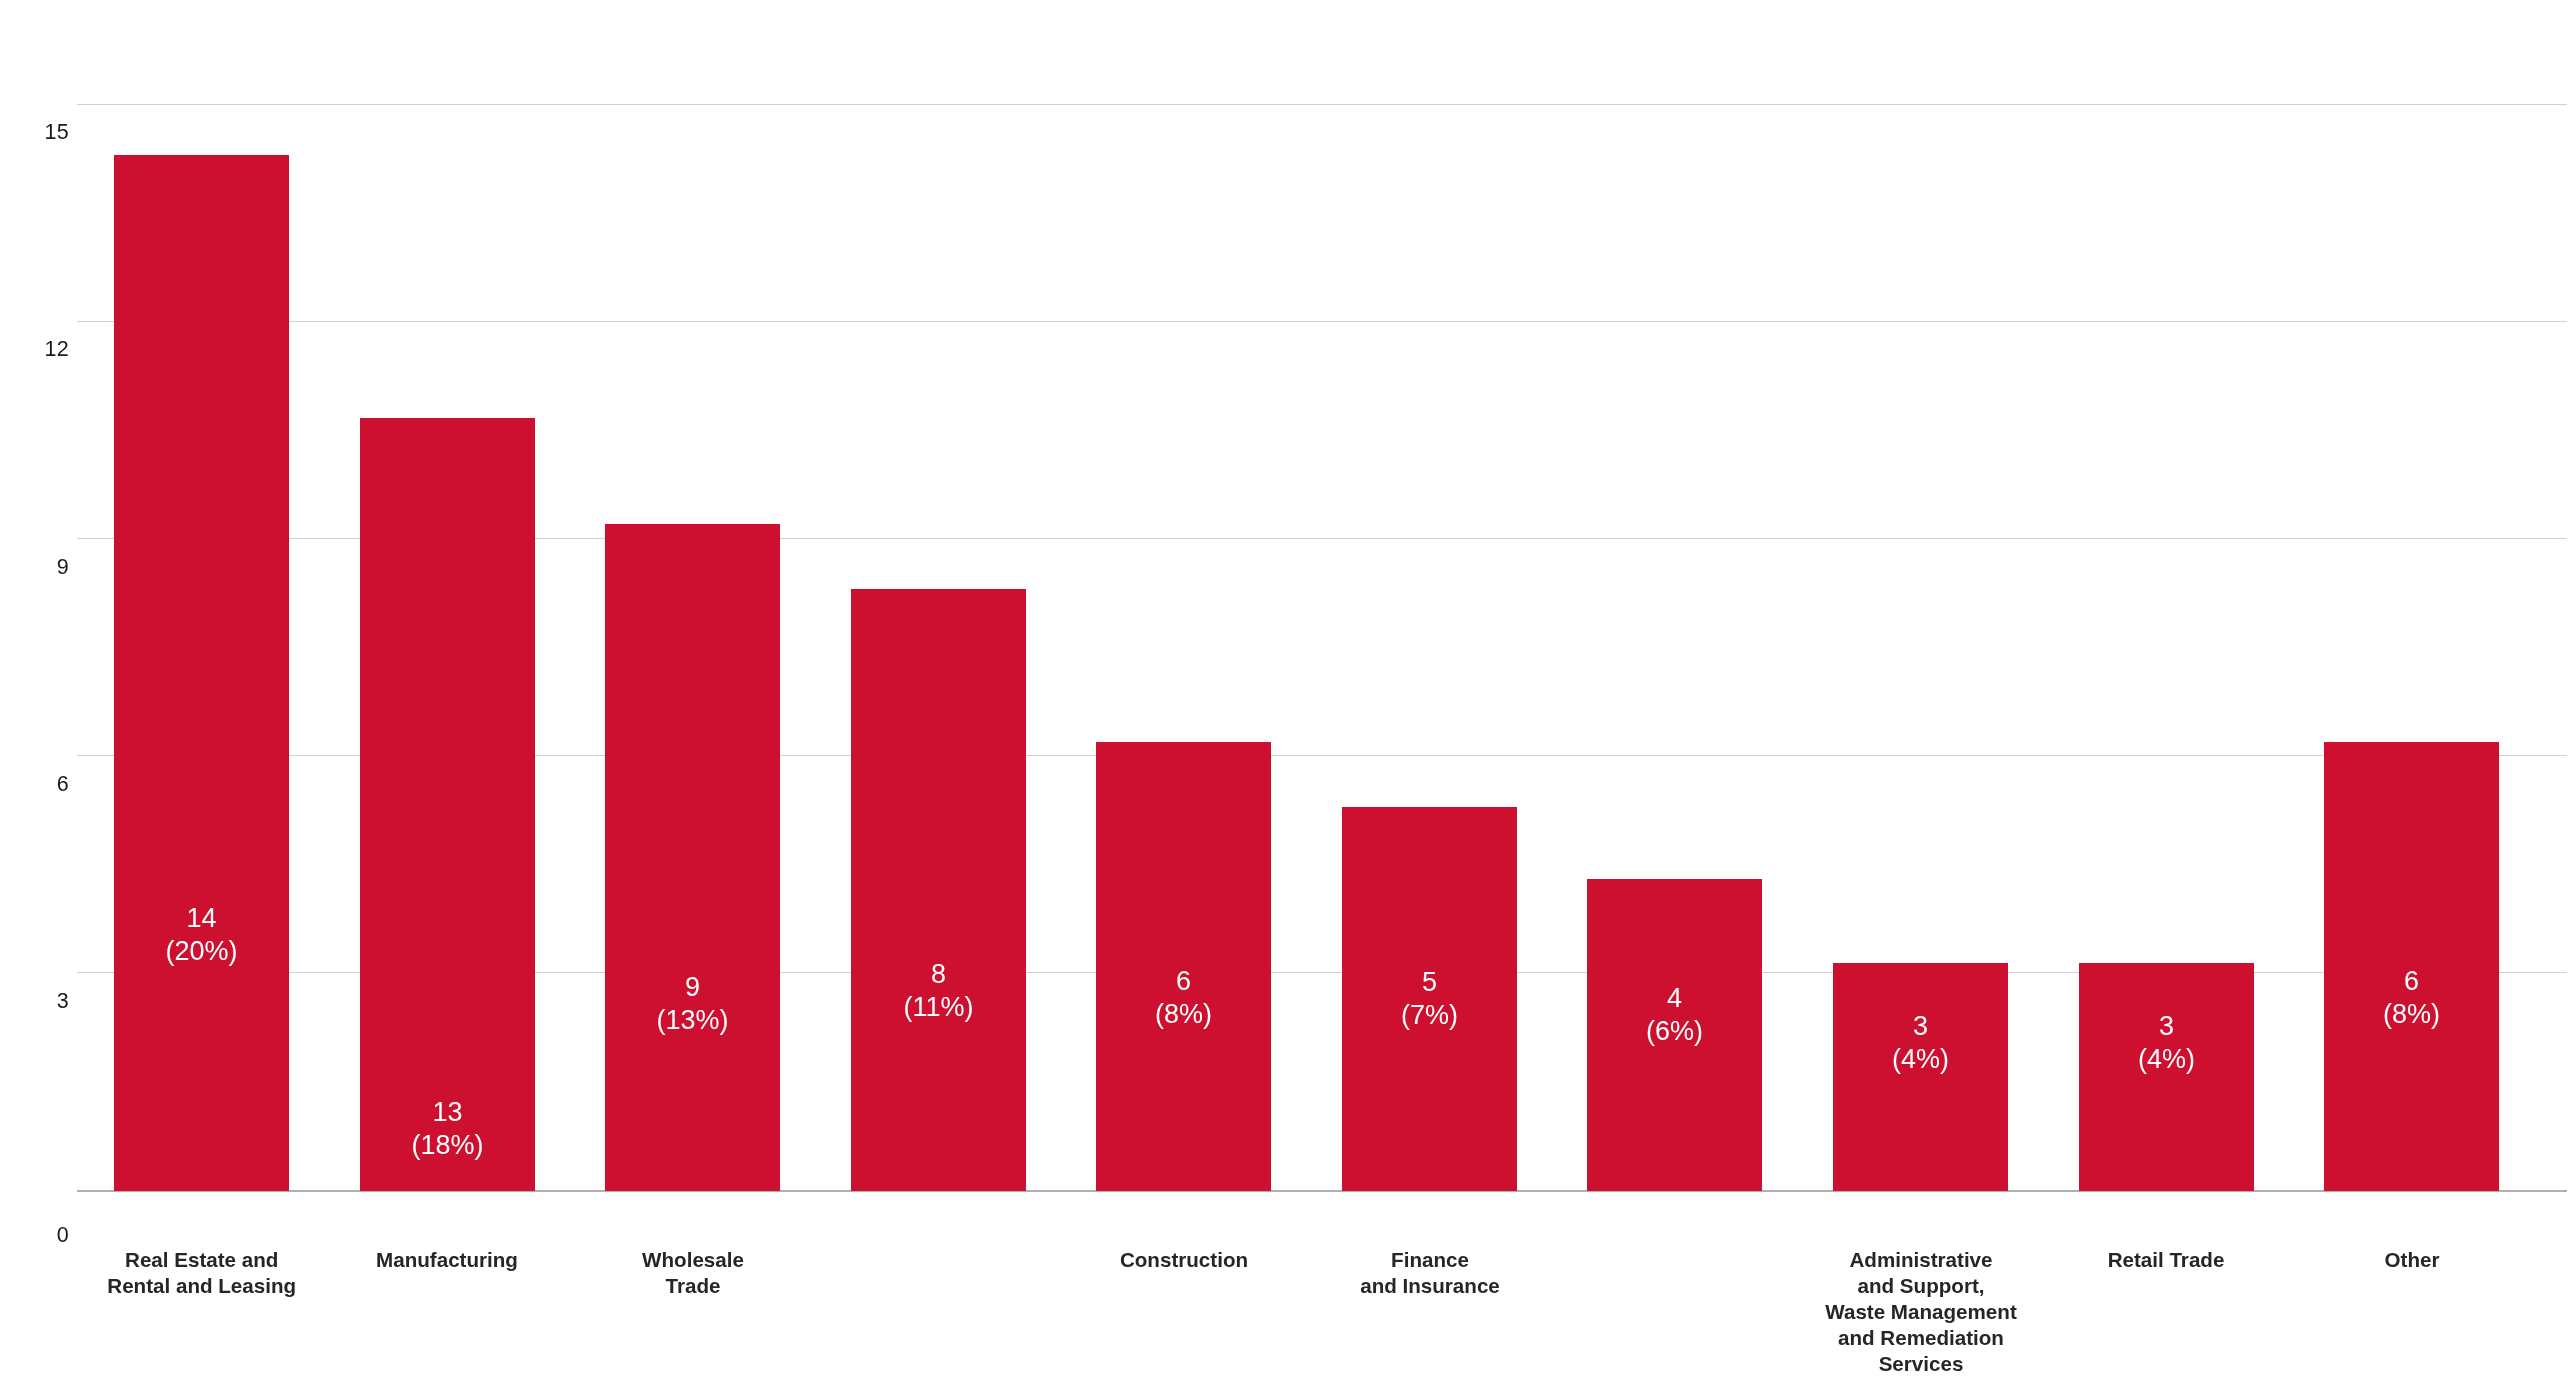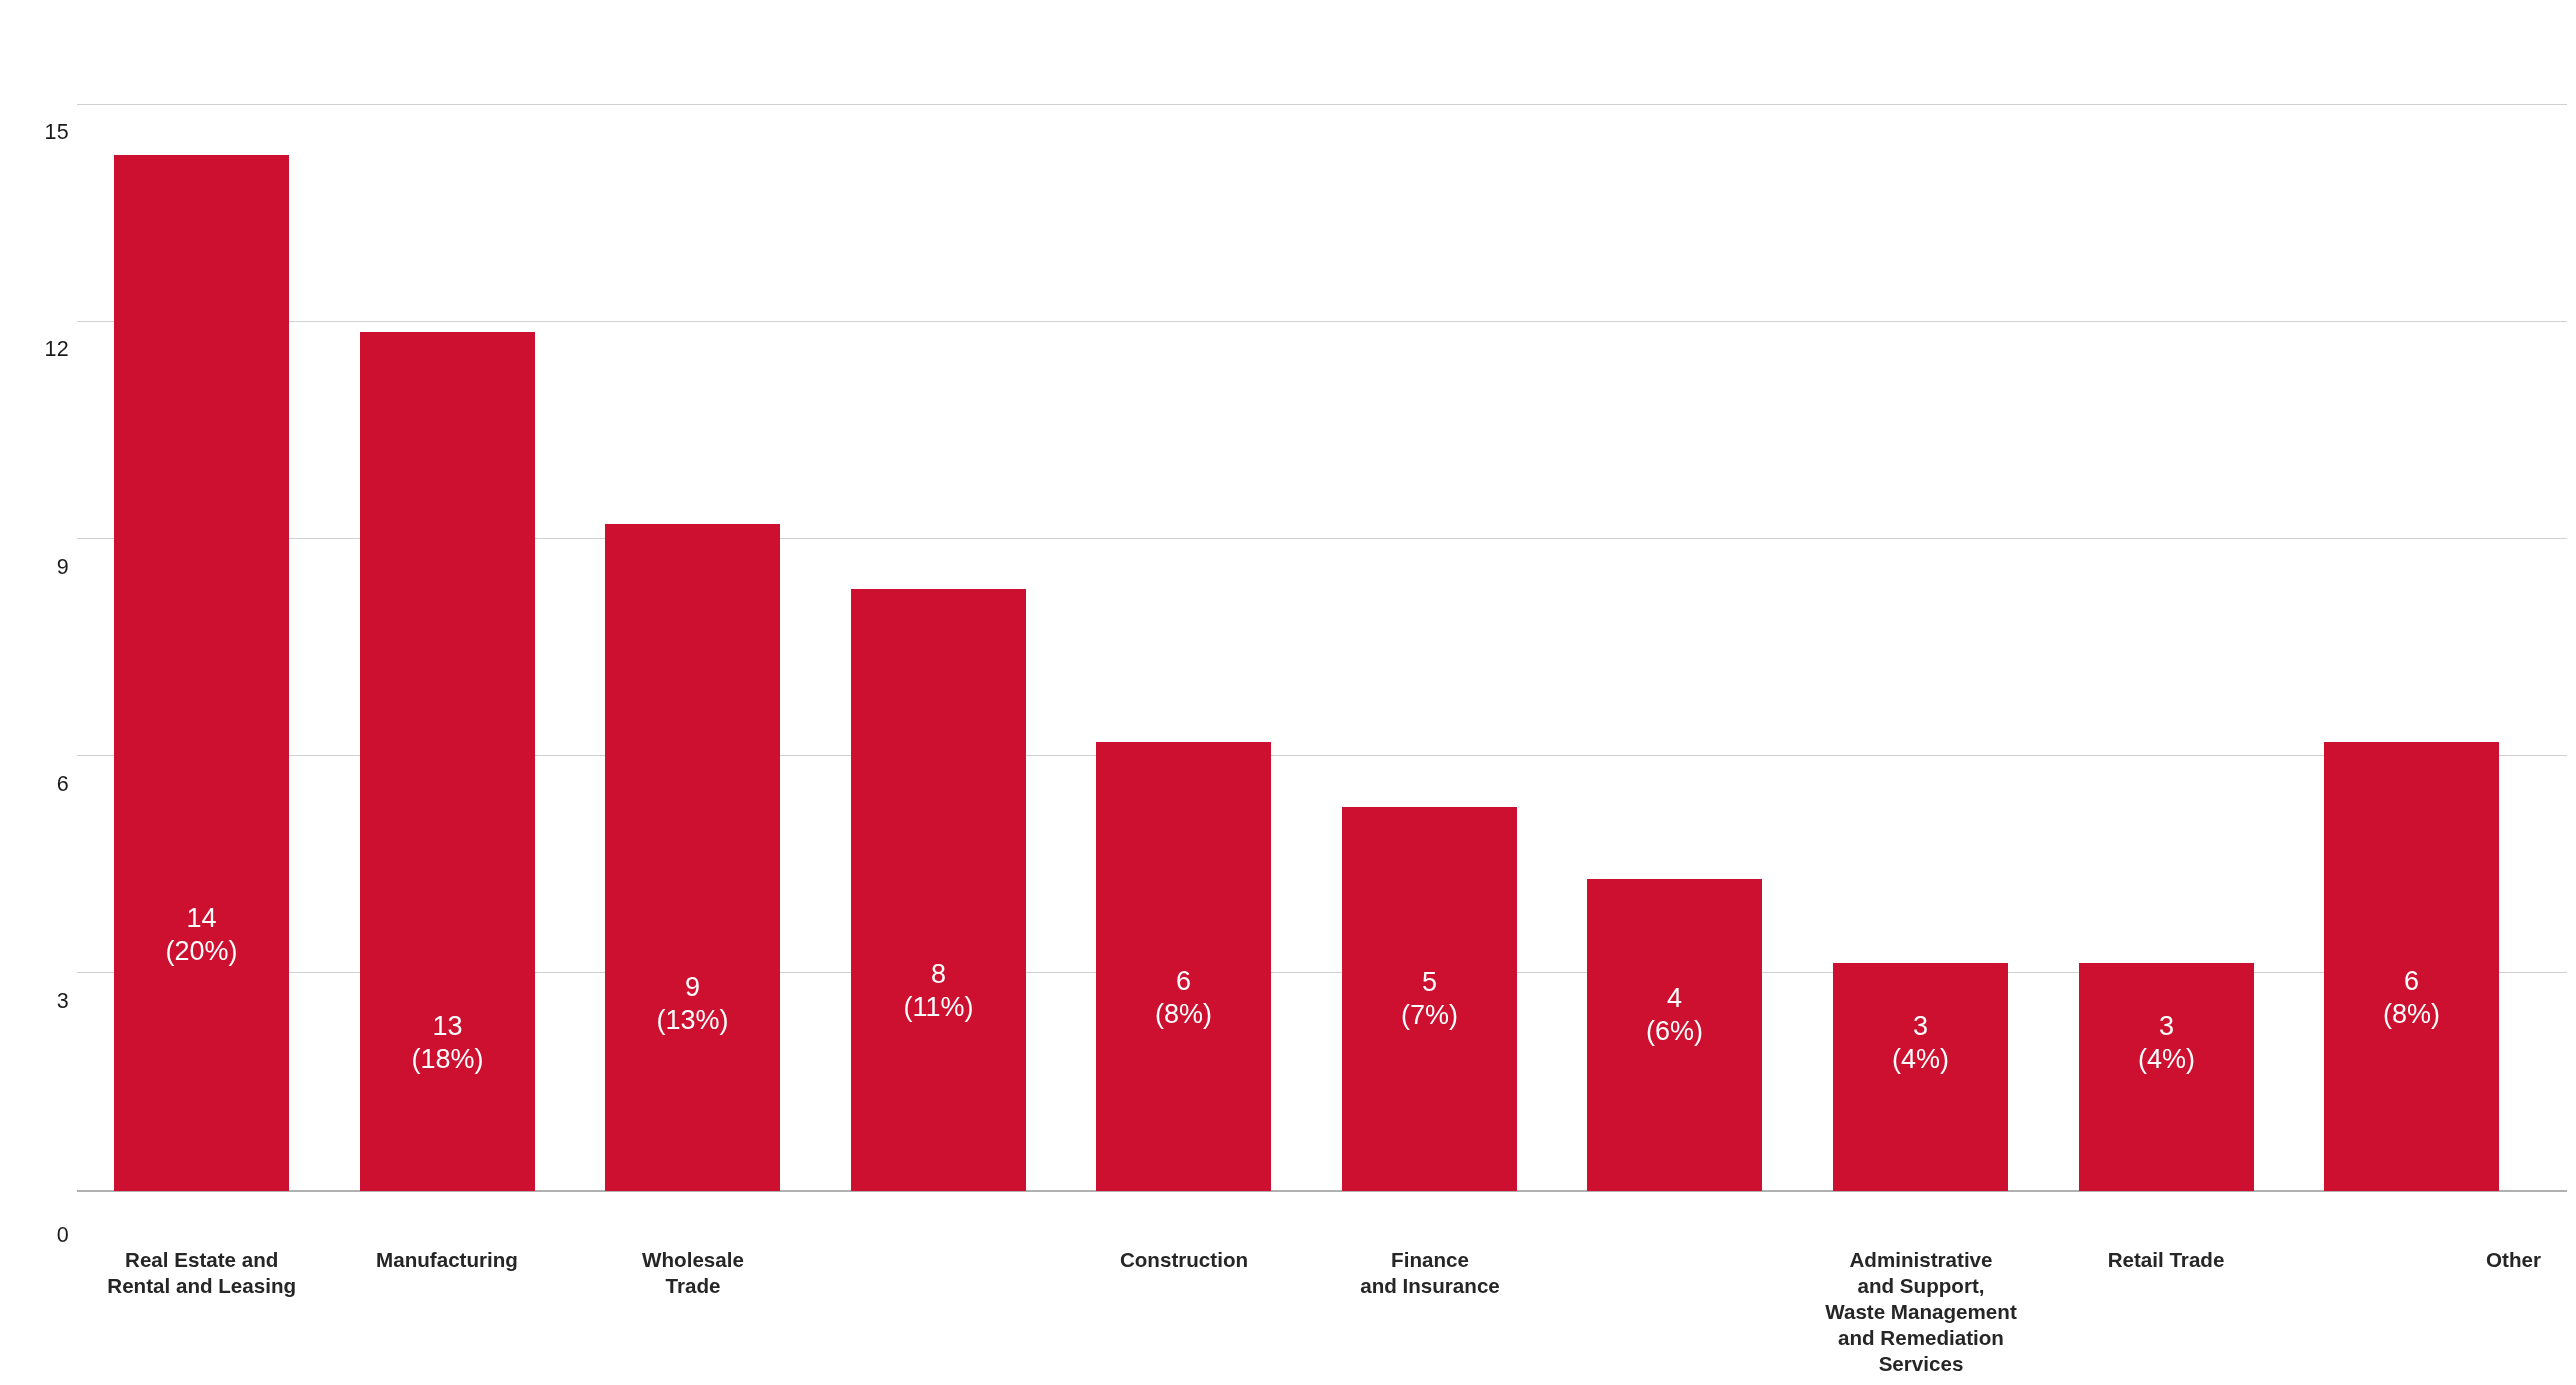--- a/index.html
+++ b/index.html
@@ -134,21 +134,21 @@
     <div class="bars-layer">
 
       <div class="bar-group" style="left:37px;">
         <div class="bar-rect" style="height:1036px;">
           <div class="bar-value-label" style="top:747px;">14
 (20%)</div>
         </div>
       </div>
 
       <div class="bar-group" style="left:283px;">
-        <div class="bar-rect" style="height:859px;">
+        <div class="bar-rect" style="height:773px;">
           <div class="bar-value-label" style="top:678px;">13
 (18%)</div>
         </div>
       </div>
 
       <div class="bar-group" style="left:528px;">
         <div class="bar-rect" style="height:667px;">
           <div class="bar-value-label" style="top:447px;">9
 (13%)</div>
         </div>
@@ -214,17 +214,17 @@
 Trade</div>
     <div class="cat-label" style="left:978px;">Construction</div>
     <div class="cat-label" style="left:1224px;">Finance
 and Insurance</div>
     <div class="cat-label" style="left:1715px;">Administrative
 and Support,
 Waste Management
 and Remediation
 Services</div>
     <div class="cat-label" style="left:1960px;">Retail Trade</div>
-    <div class="cat-label" style="left:2206px;text-align:right;">Other</div>
+    <div class="cat-label" style="left:2206px;">Other</div>
   </div>
 
 </div>
 
 
 </body></html>

